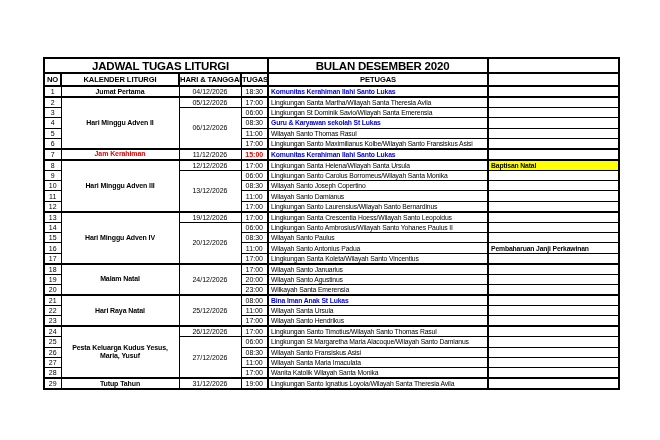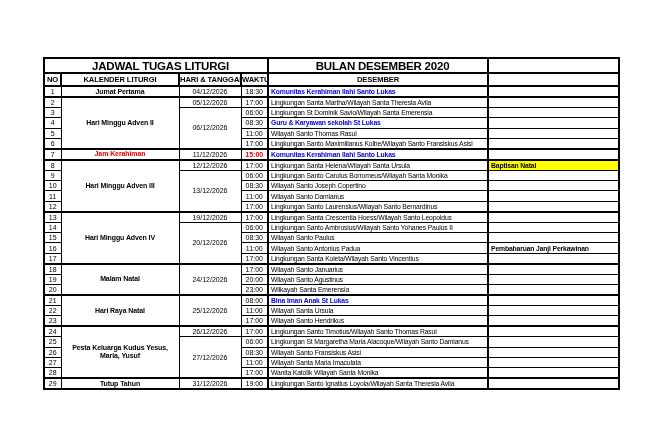--- a/index.html
+++ b/index.html
@@ -92,22 +92,22 @@
   <thead>
     <tr class="title-row">
       <th colspan="4">JADWAL TUGAS LITURGI</th>
       <th>BULAN DESEMBER 2020</th>
       <th></th>
     </tr>
     <tr class="header-row">
       <th>NO</th>
       <th>KALENDER LITURGI</th>
       <th>HARI &amp; TANGGAL</th>
-      <th>WAKTU</th>
-      <th>DESEMBER</th>
+      <th>TUGAS</th>
+      <th>PETUGAS</th>
       <th></th>
     </tr>
   </thead>
   <tbody id="schedule-body">
       <tr class="group-start">
         <td class="no">1</td>
         <td class="kal" rowspan="1">Jumat Pertama</td>
         <td class="date" rowspan="1">04/12/2026</td>
         <td class="waktu">18:30</td>
         <td class="petugas special-blue">Komunitas Kerahiman Ilahi Santo Lukas</td>

